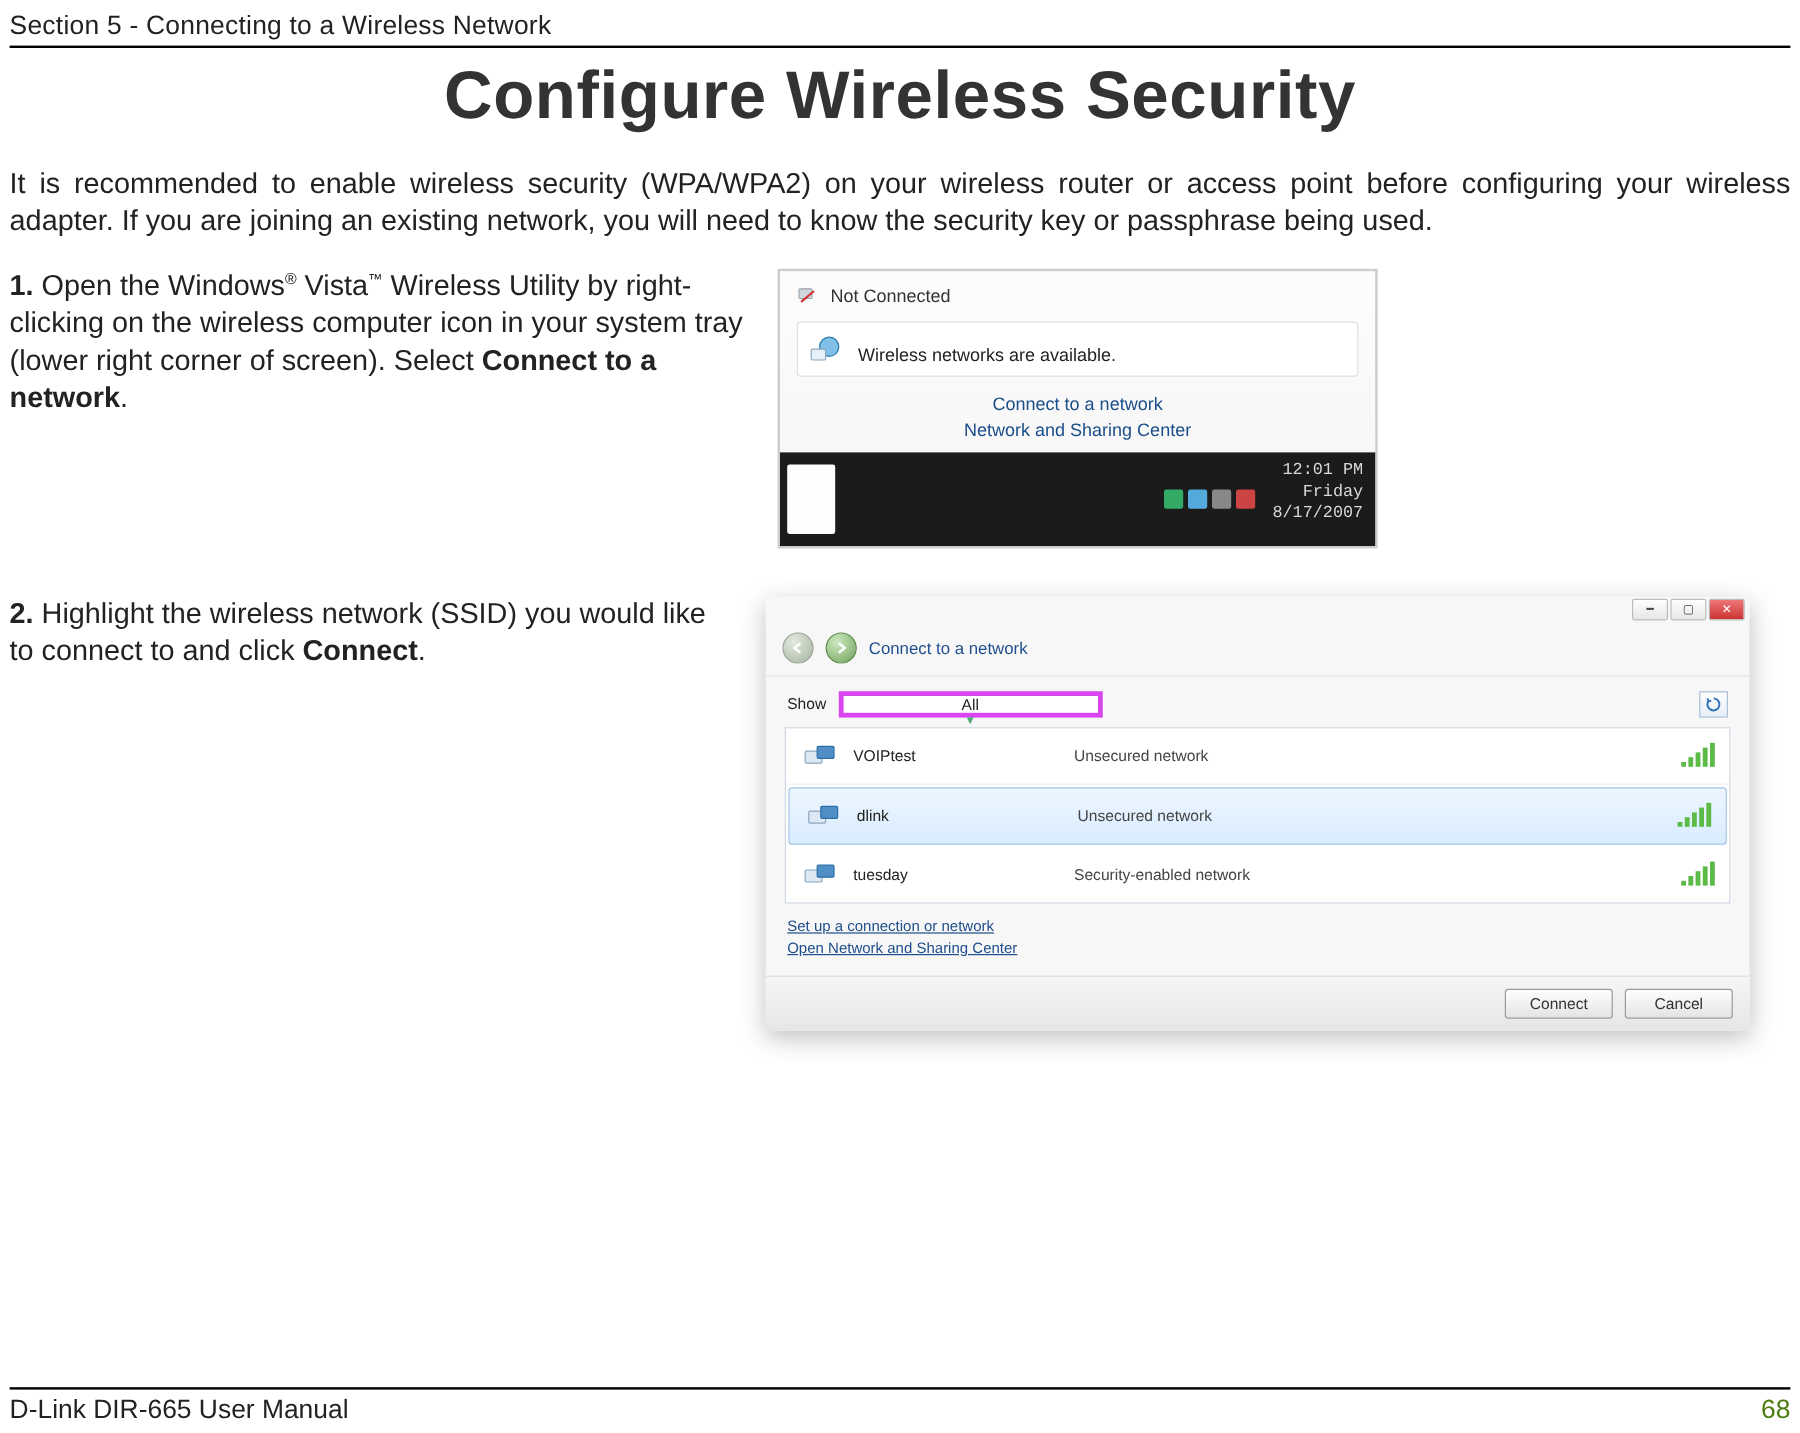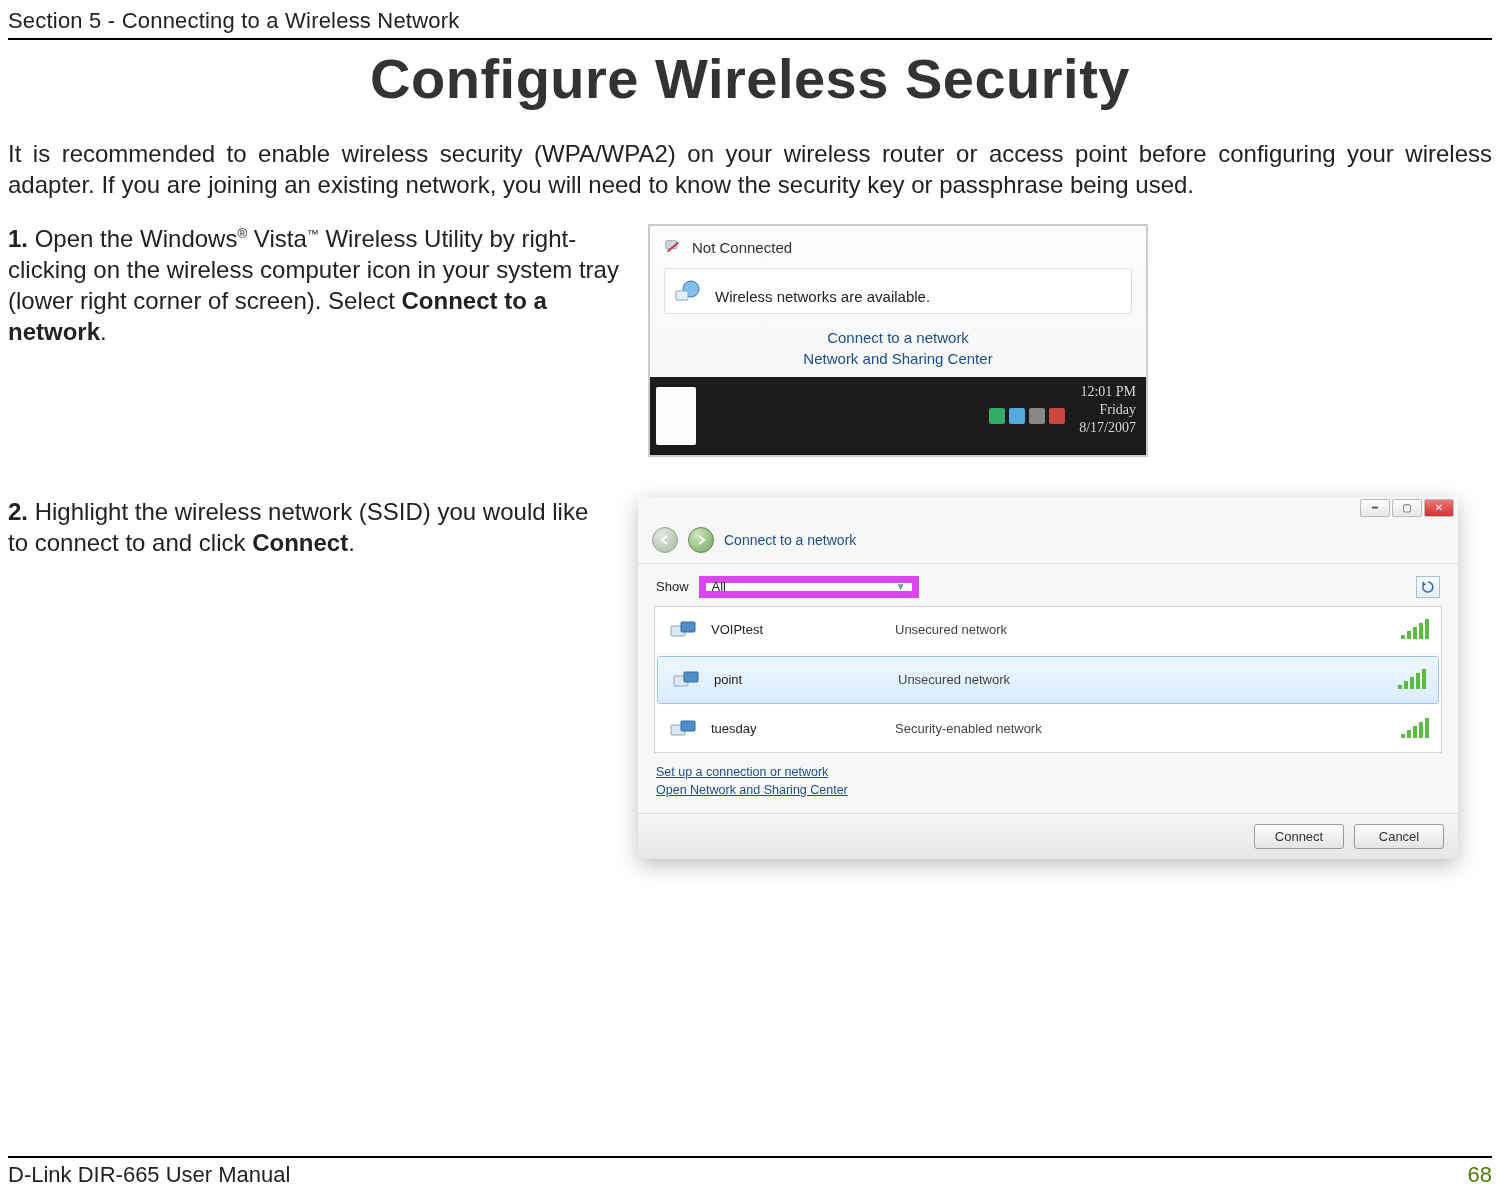--- a/index.html
+++ b/index.html
@@ -62,21 +62,21 @@
   .shot1 .nc-row { display:flex; align-items:flex-end; gap:10px; margin-bottom:12px; }
   .nc-ico { width:18px; height:18px; }
   .shot1 .avail-row { display:flex; align-items:flex-end; gap:14px; background:#fff; border:1px solid #e0e0e0; padding:8px 8px; border-radius:3px; }
   .globe-ico { width:28px; height:28px; }
   .avail-text { font-size:15px; font-family:"Segoe UI",Arial,sans-serif; color:#222; }
   .shot1 .link-area { text-align:center; margin-top:14px; font-family:"Segoe UI",Arial,sans-serif; font-size:15px; color:#1a4e8a; }
   .shot1 .link-area .ln { display:block; line-height:1.35; }
   .taskbar {
     background:#1b1b1b;
     display:flex; align-items:stretch; height:78px;
-    color:#d8d8d8; font-family:Liberation Serif, serif;
+    color:#d8d8d8; font-family:Liberation Mono, monospace;
   }
   .taskbar .spacer { flex:1; }
   .taskbar .btn { width:40px; background:#fefefe; margin:10px 6px; border-radius:2px; }
   .tray-icons { display:flex; align-items:center; gap:4px; padding:0 6px; }
   .tray-mini { width:16px; height:16px; background:#3a6; border-radius:2px; }
   .tray-mini.b { background:#5ad; }
   .tray-mini.c { background:#c44; }
   .tray-mini.d { background:#888; }
   .clock-area { text-align:right; font-size:14px; line-height:1.3; padding:6px 10px 0 8px; }
 
@@ -101,24 +101,24 @@
     padding:6px 14px 10px 14px;
   }
   .navcircle { width:26px; height:26px; border-radius:50%; background:radial-gradient(circle at 35% 30%, #cfe8c2,#6fa35a); border:1px solid #5a8a4a; display:flex; align-items:center; justify-content:center; color:#2d5; font-size:14px;}
   .navcircle.dis { filter:grayscale(0.6) opacity(0.7); }
   .crumb { font-size:14px; color:#1f4e8c; }
   hr.shot-div { border:none; border-top:1px solid #e2e2e2; margin:0 0 12px 0; }
   .shot2-heading { font-size:17px; color:#0a3f7e; padding:0 18px 6px 18px; }
   .shot2 .show-row { display:flex; align-items:center; gap:10px; padding:0 18px 8px 18px; font-size:13px;justify-content:center; }
   .combo {
     width:220px; height:22px;
-    border:7px solid #d946ef;
+    border:4px solid #d946ef;
     background:#fff;
     display:flex; align-items:center; justify-content:space-between;
-    padding:0 6px; font-size:13px;
+    padding:0 6px; font-size:13px;flex-direction:column;
   }
   .combo .caret { color:#5a7; font-size:10px; }
   .refresh-btn {
     margin-left:auto; width:24px; height:22px;
     border:1px solid #a9bfd6;
     background:linear-gradient(#fefefe,#e6eef6);
     display:flex; align-items:center; justify-content:center;
     color:#2d72b8; font-size:12px;
   }
   .net-list {
@@ -289,21 +289,21 @@
             <span></span>
           </div>
       </div>
       <div class="net-row selected">
         <div class="net-ico">
             <svg viewBox="0 0 30 24">
               <rect x="2" y="8" width="14" height="10" rx="1" fill="#dce8f2" stroke="#8aa6bd"></rect>
               <rect x="12" y="4" width="14" height="10" rx="1" fill="#4f8fc6" stroke="#2c6ea6"></rect>
             </svg>
           </div>
-        <div class="net-name">point</div>
+        <div class="net-name">dlink</div>
         <div class="net-sec">Unsecured network</div>
         <div class="sigbars">
             <span></span>
             <span></span>
             <span></span>
             <span></span>
             <span></span>
           </div>
       </div>
       <div class="net-row">

